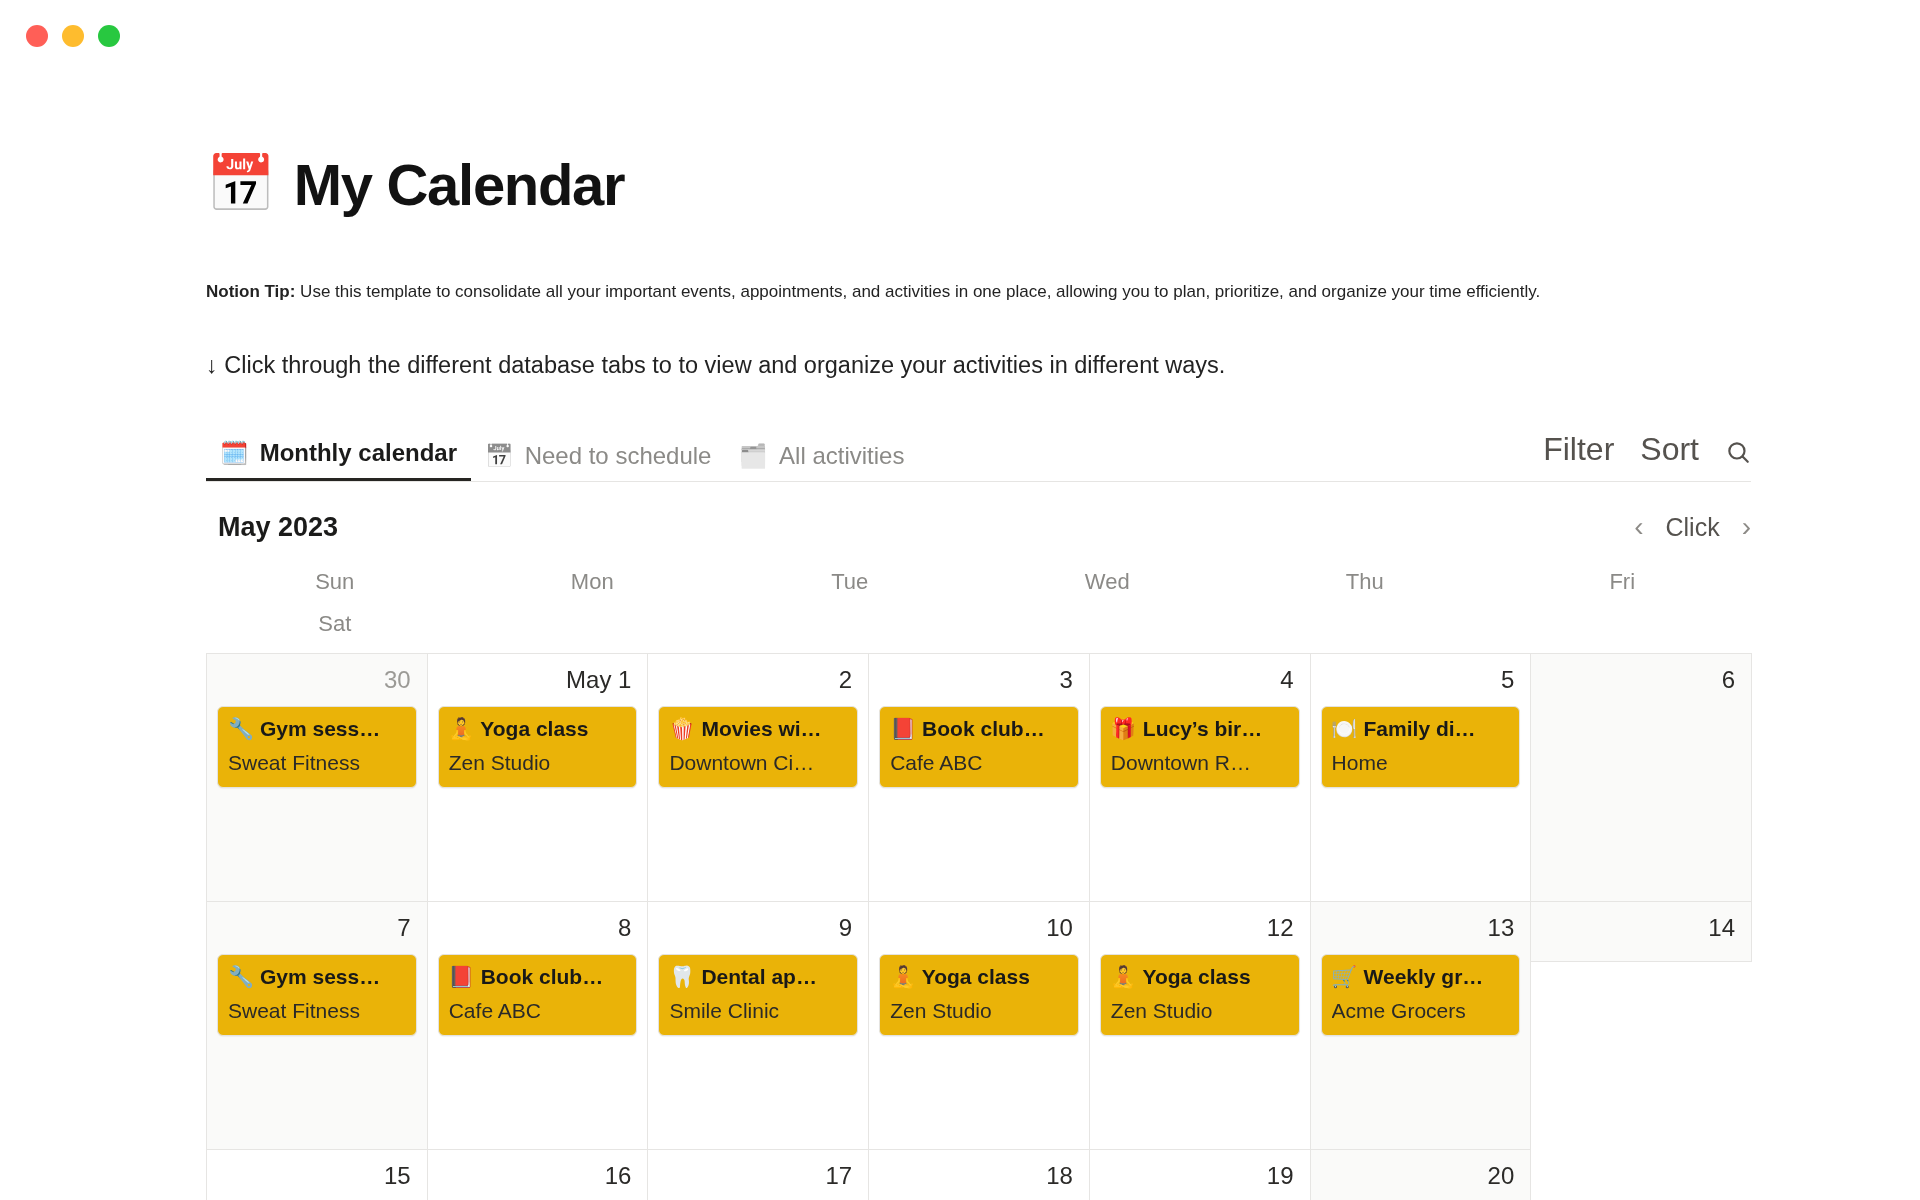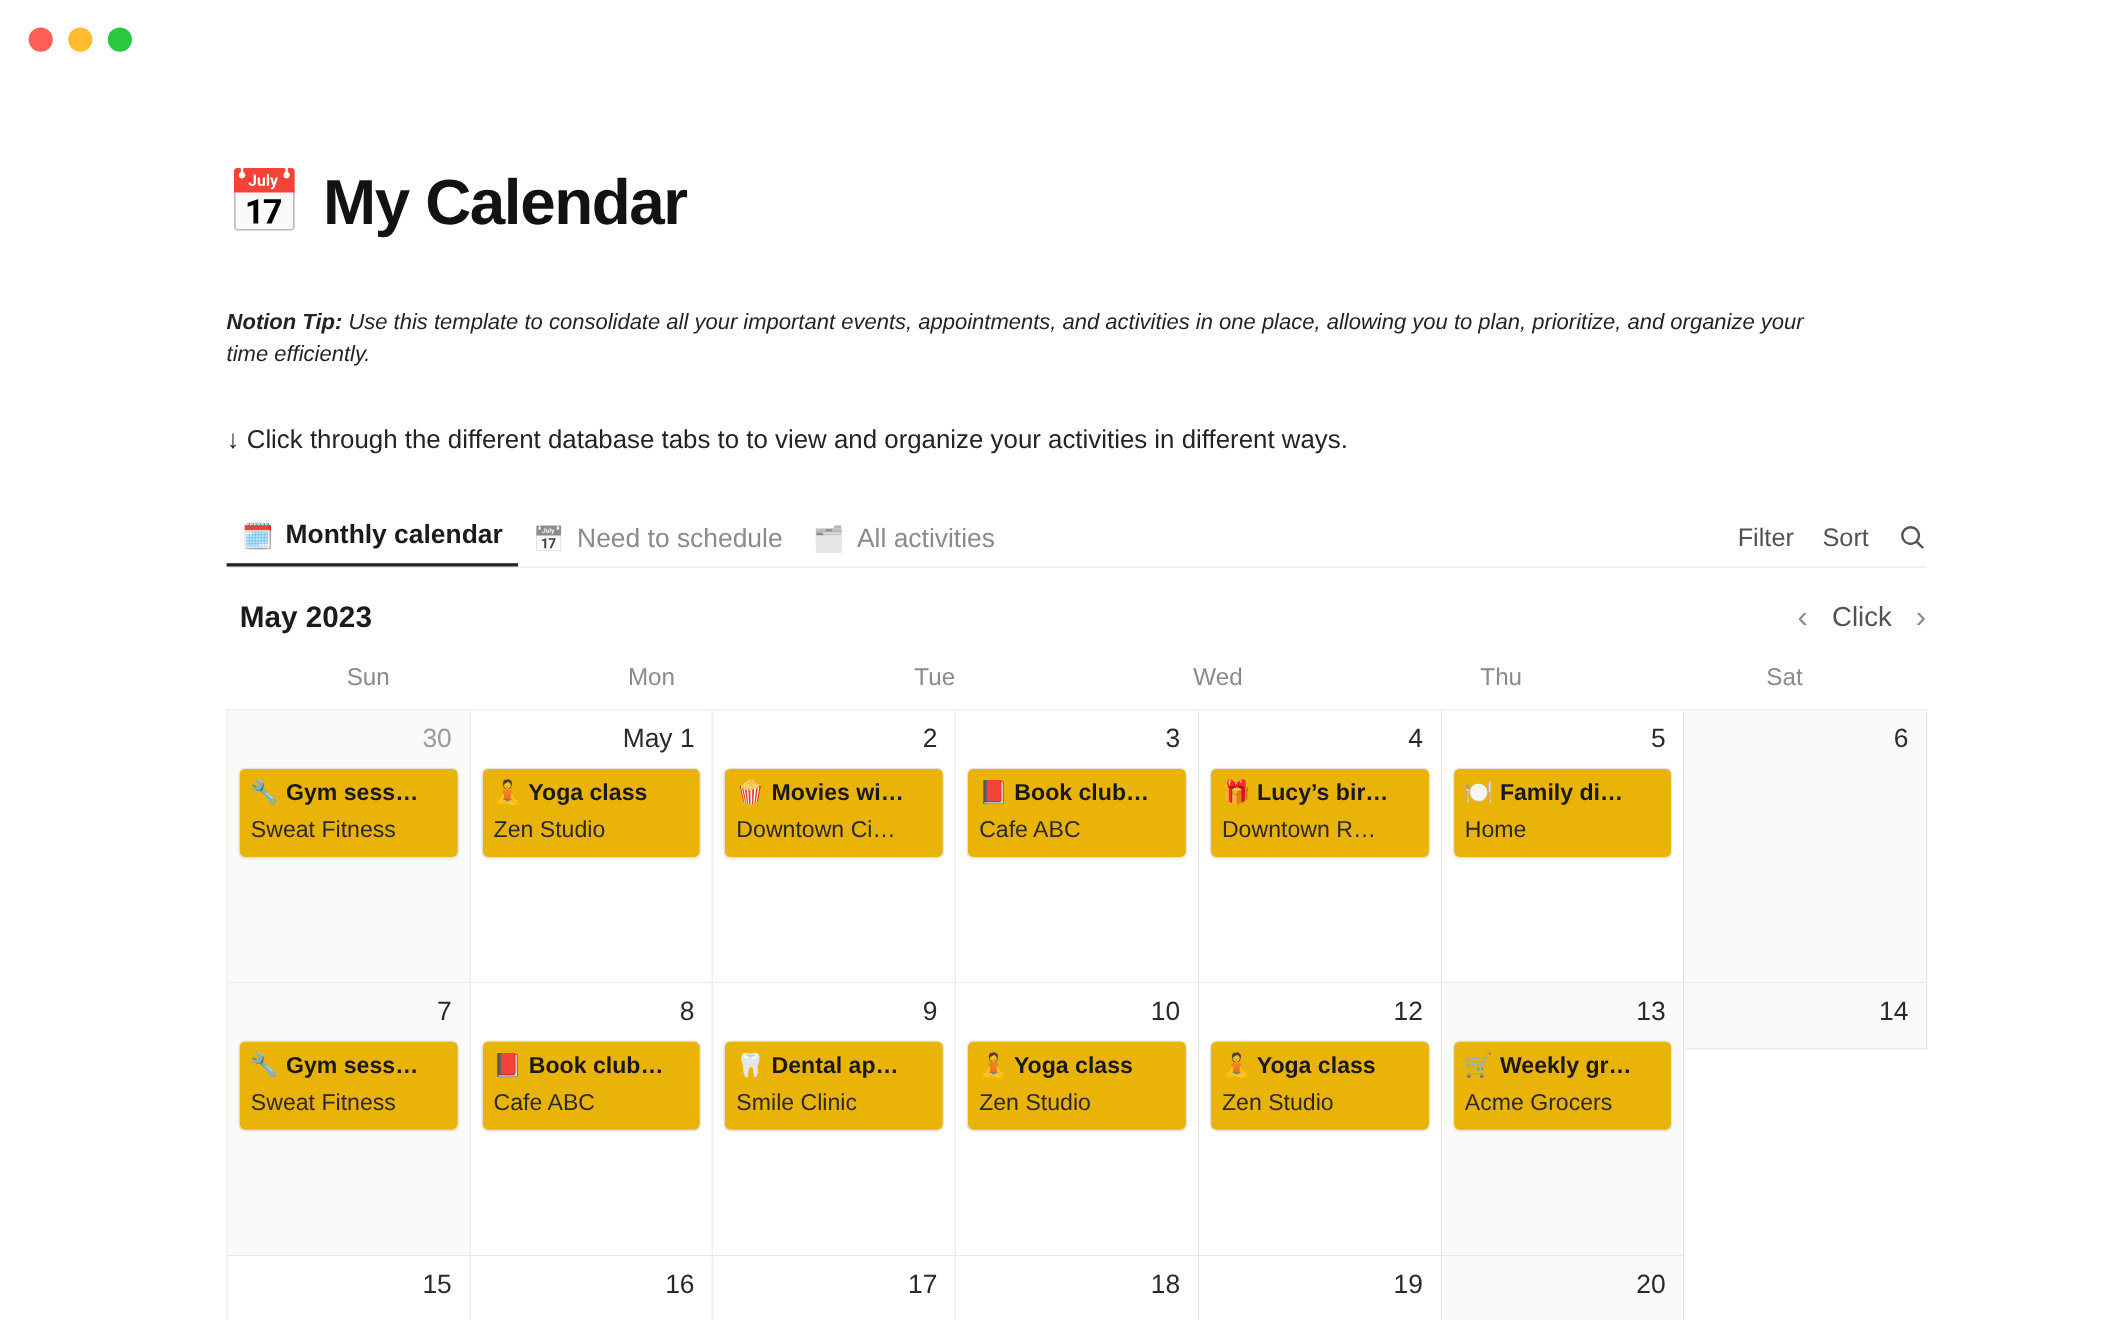--- a/index.html
+++ b/index.html
@@ -53,25 +53,24 @@
   }
   .page-title {
     font-size: 58px;
     font-weight: bold;
     letter-spacing: -1.3px;
     color: #121212;
   }
 
   .tip {
     margin-top: 22px;
-    font-size: 20px;
+    font-size: 17px;
     line-height: 1.48;
     color: #232323;
     max-width: 1470px;
-    font-style: italic;
   }
   .tip b { font-weight: bold; }
 
   .click-line {
     margin-top: 44px;
     font-size: 23.5px;
     line-height: 1.48;
     color: #232323;
   }
 
@@ -110,21 +109,21 @@
     font-weight: bold;
     border-bottom: 3px solid #262522;
   }
   .tab.active .ticon { filter: none; opacity: 1; }
 
   .tab-actions {
     display: flex;
     align-items: center;
     gap: 26px;
     padding-bottom: 13px;
-    font-size: 23px;
+    font-size: 32px;
     color: #55524e;
   }
   .tab-actions .act { cursor: pointer; }
   .search-ico { display: inline-block; width: 26px; height: 26px; }
 
   
   .cal-head {
     display: flex;
     align-items: center;
     justify-content: space-between;
@@ -280,20 +279,21 @@
         <span class="chev">›</span>
       </div>
     </div>
 
     <div class="weekdays">
       <div>Sun</div>
       <div>Mon</div>
       <div>Tue</div>
       <div>Wed</div>
       <div>Thu</div>
+      <div>Fri</div>
       <div>Sat</div>
     </div>
 
     <div class="grid" id="calendar-grid">
         <div class="cell weekend">
           <div class="daynum muted">30</div>
           <div class="event">
             <div class="ev-title">🔧 Gym sess…</div>
             <div class="ev-sub">Sweat Fitness</div>
           </div>

